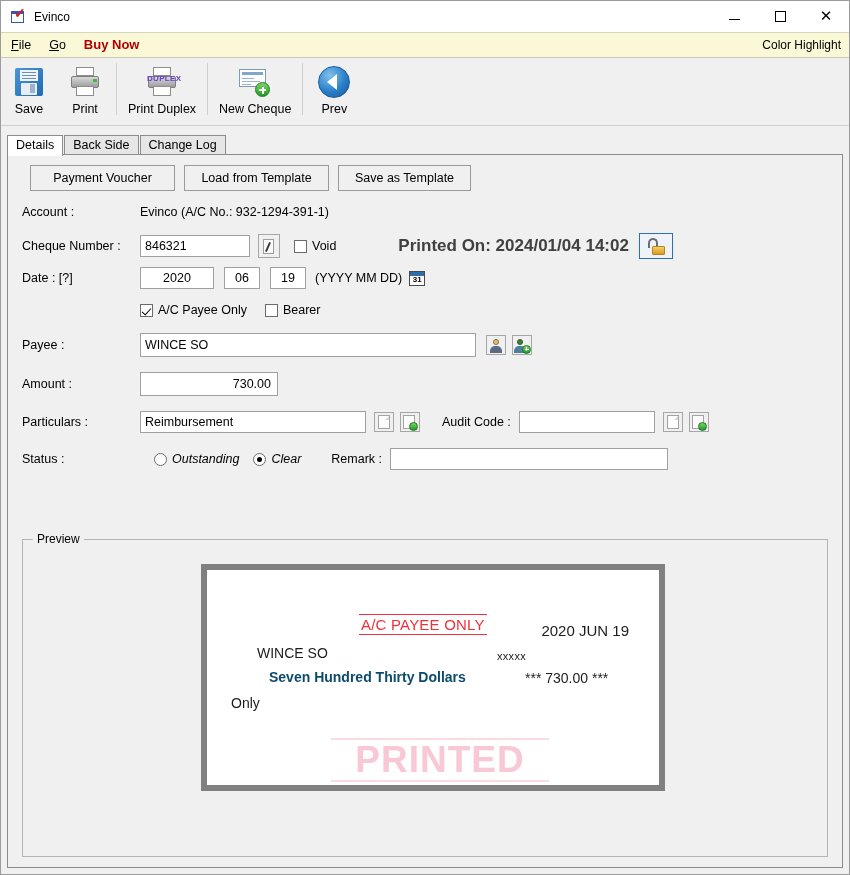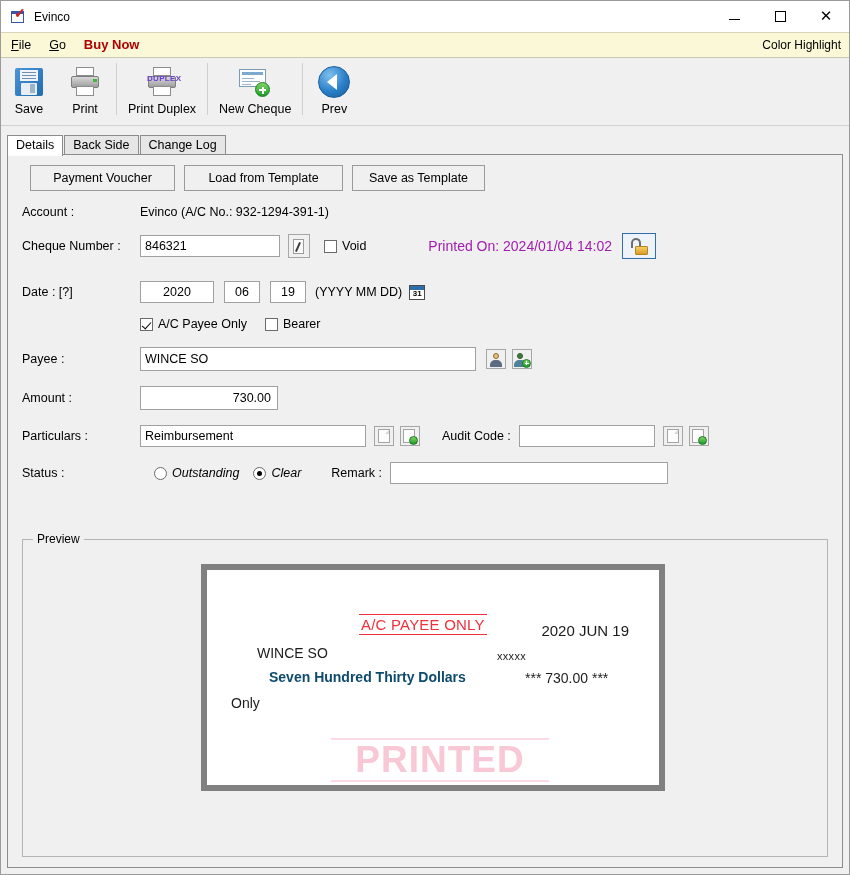--- a/index.html
+++ b/index.html
@@ -152,21 +152,21 @@
     border:solid #000;border-width:0 1.6px 1.6px 0;transform:rotate(42deg);
   }
   .rad{display:inline-flex;align-items:center;font-size:12.5px;font-style:italic;}
   .rad .dot{
     width:13px;height:13px;border:1px solid #6b6b6b;border-radius:50%;background:#fff;
     display:inline-block;margin-right:5px;position:relative;box-sizing:border-box;
   }
   .rad .dot.on::after{
     content:"";position:absolute;left:3px;top:3px;width:5px;height:5px;border-radius:50%;background:#000;
   }
-  .printed-on{color:#a21caf;font-weight:normal;font-size:14px;}
+  .printed-on{color:#404040;font-weight:bold;font-size:17px;}
   .lockbtn{
     width:34px;height:26px;border:1px solid #2f6ea8;background:#eef3fa;
     display:inline-flex;align-items:center;justify-content:center;box-sizing:border-box;
   }
   .ic-lock{width:18px;height:17px;position:relative;}
   .ic-lock .shackle{
     position:absolute;left:1px;top:0;width:10px;height:10px;border:2.2px solid #6d6d6d;
     border-radius:6px 6px 0 0;border-bottom:none;box-sizing:border-box;
   }
   .ic-lock .bodyb{
@@ -340,52 +340,52 @@
   <div class="tabstrip">
     <div class="tab active">Details</div>
     <div class="tab">Back Side</div>
     <div class="tab">Change Log</div>
   </div>
 
   <div class="panel">
 
     <div class="btnrow">
       <button class="gbtn" style="width:145px">Payment Voucher</button>
-      <button class="gbtn" style="width:159px">Load from Template</button>
+      <button class="gbtn" style="width:145px">Load from Template</button>
       <button class="gbtn" style="width:133px">Save as Template</button>
     </div>
 
     <div class="row" style="margin-top:14px;">
       <div class="lbl-col">Account :</div>
       <div style="font-size:12.5px;margin-left:12px;">Evinco (A/C No.: 932-1294-391-1)</div>
     </div>
 
     <div class="row" style="margin-top:14px;">
       <div class="lbl-col">Cheque Number :</div>
-      <input class="tf" style="width: 140px; margin-left: 12px;" value="846321">
+      <input class="tf" style="width: 110px; margin-left: 12px;" value="846321">
       <span class="sm-btn lg" style="margin-left:8px;">
         <span class="ic-pen">
             <span class="pg"></span>
             <span class="nib"></span>
           </span>
       </span>
       <label class="chk" style="margin-left:14px;">
         <span class="box"></span>
         <span>Void</span>
       </label>
       <span class="printed-on" style="margin-left:62px;">Printed On: 2024/01/04 14:02</span>
       <span class="lockbtn" style="margin-left:10px;">
         <span class="ic-lock">
             <span class="shackle"></span>
             <span class="bodyb"></span>
           </span>
       </span>
     </div>
 
-    <div class="row" style="margin-top:22px;">
+    <div class="row" style="margin-top:8px;">
       <div class="lbl-col">Date : [?]</div>
       <input class="tf" style="width: 74px; margin-left: 12px; text-align: center;" value="2020">
       <input class="tf" style="width: 36px; margin-left: 10px; text-align: center;" value="06">
       <input class="tf" style="width: 36px; margin-left: 10px; text-align: center;" value="19">
       <span style="margin-left:9px;font-size:12.5px;">(YYYY MM DD)</span>
       <span class="ic-cal" style="margin-left:7px;">
         <span class="hdr"></span>
           <span class="num">31</span>
       </span>
     </div>

